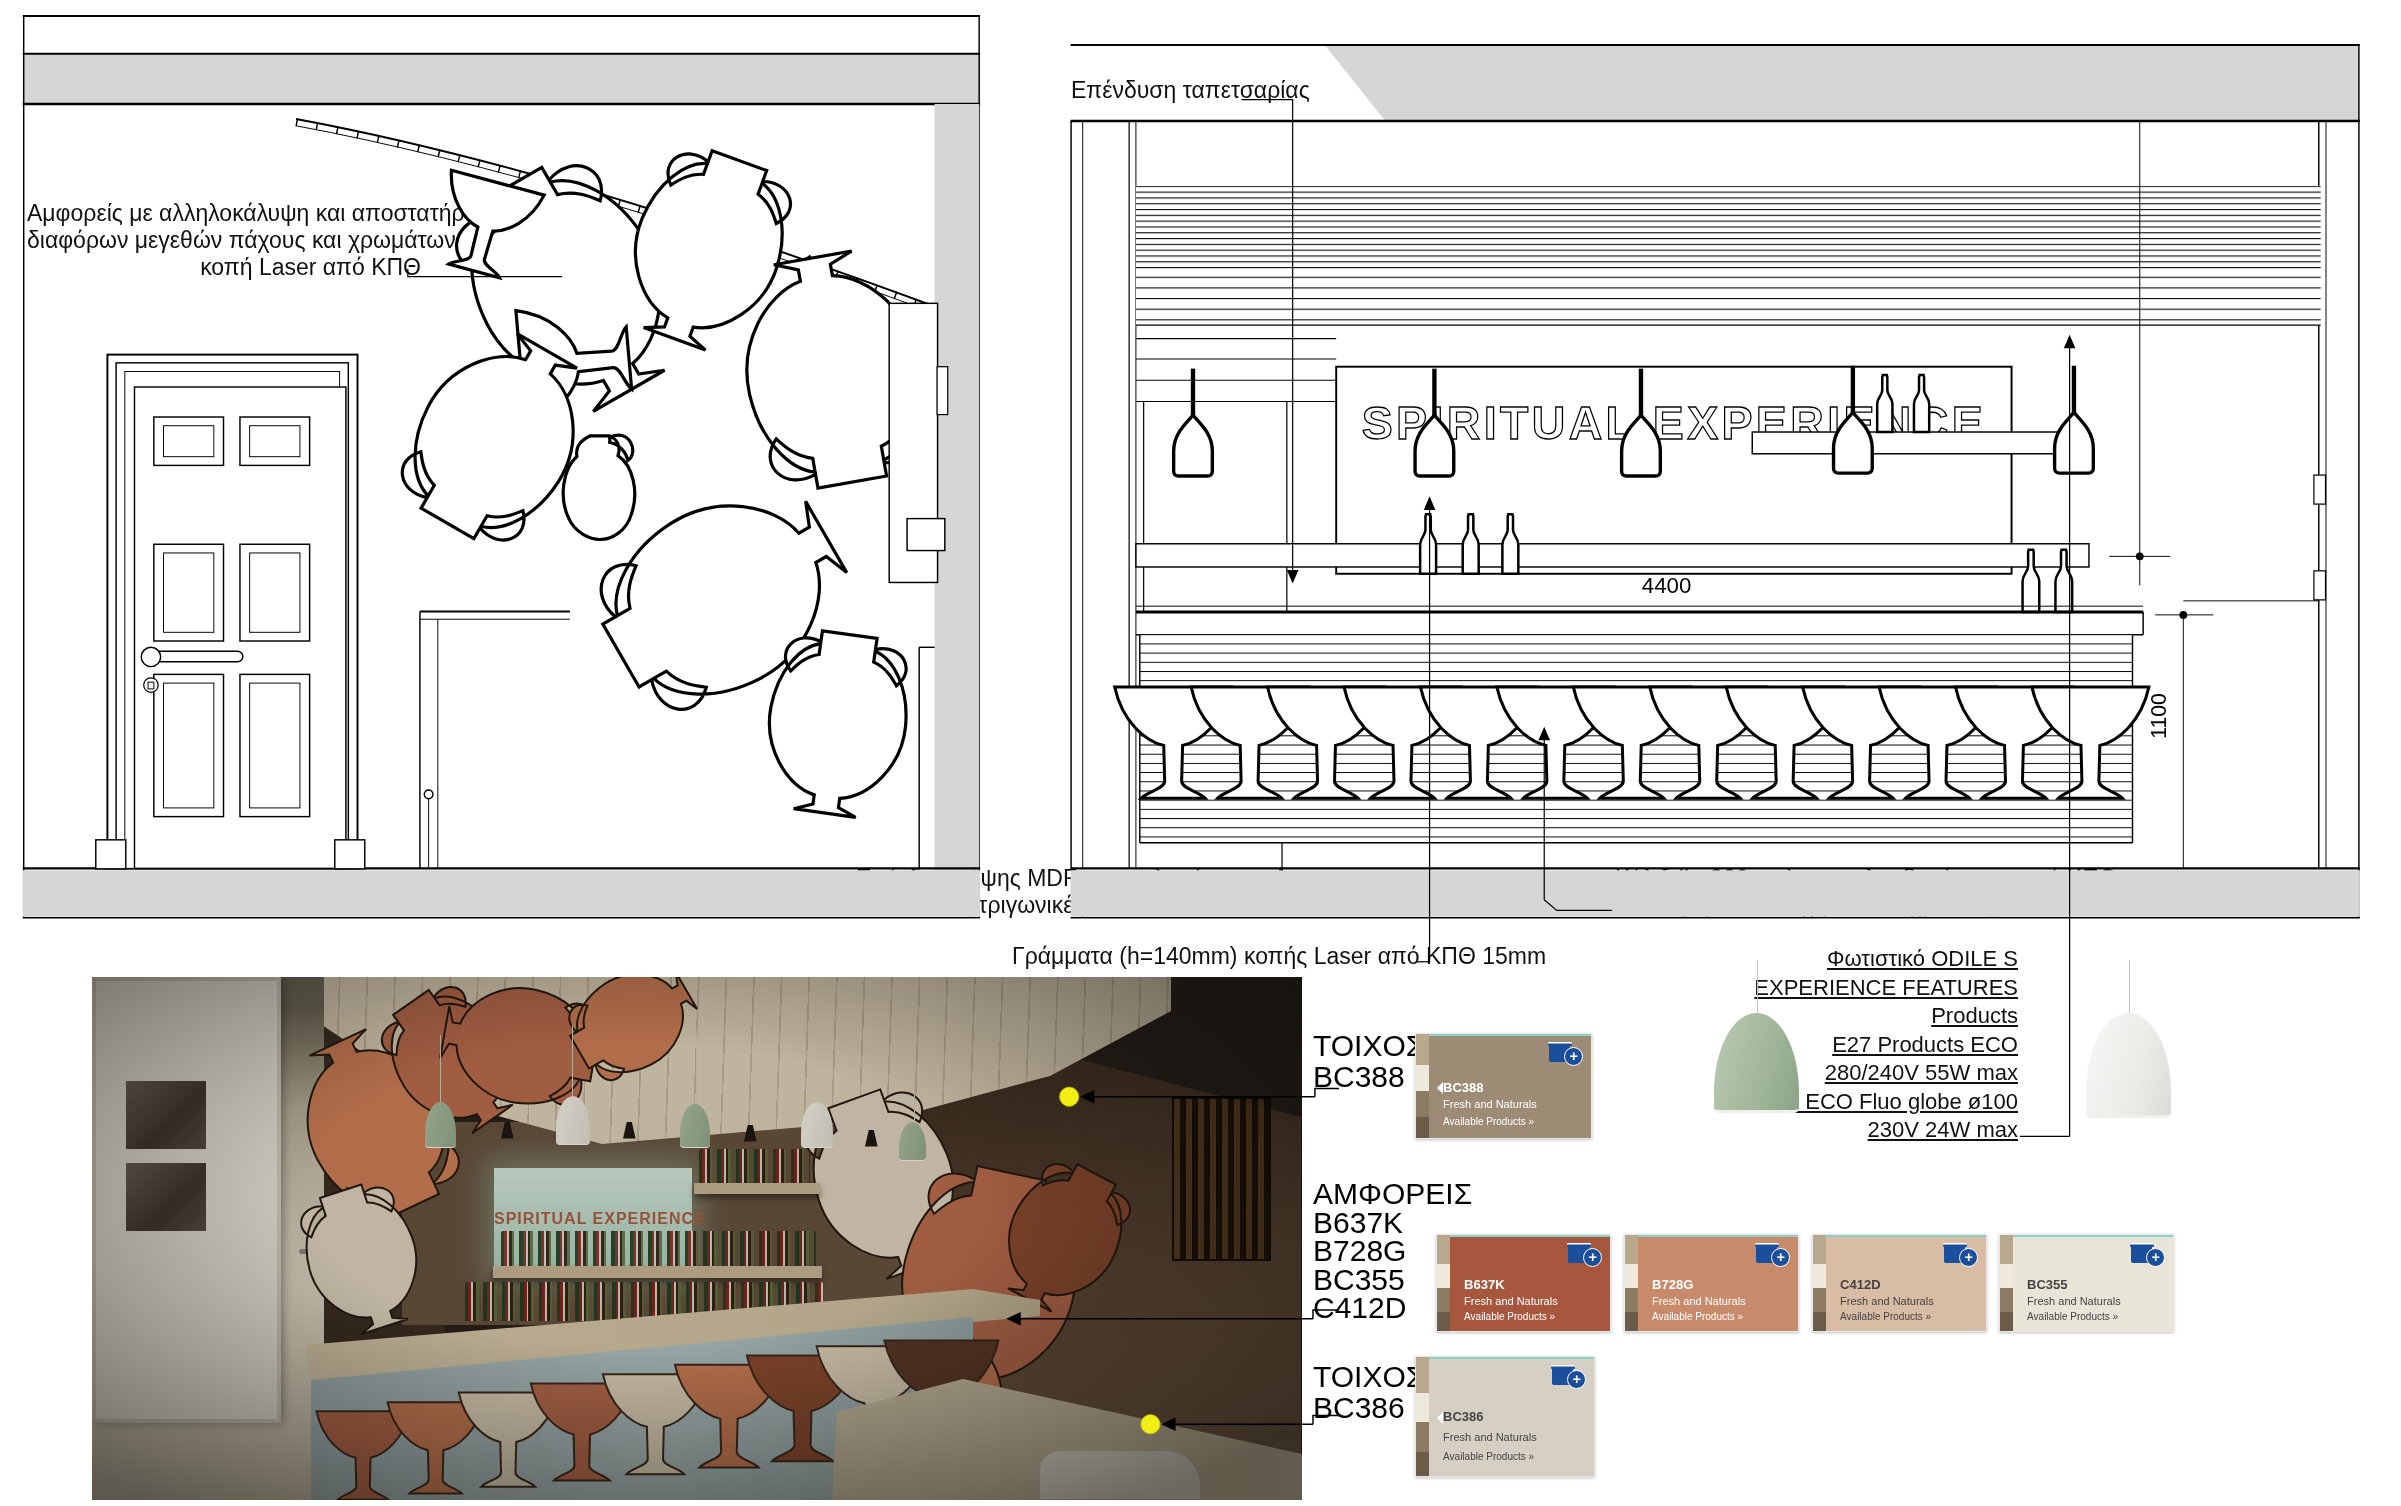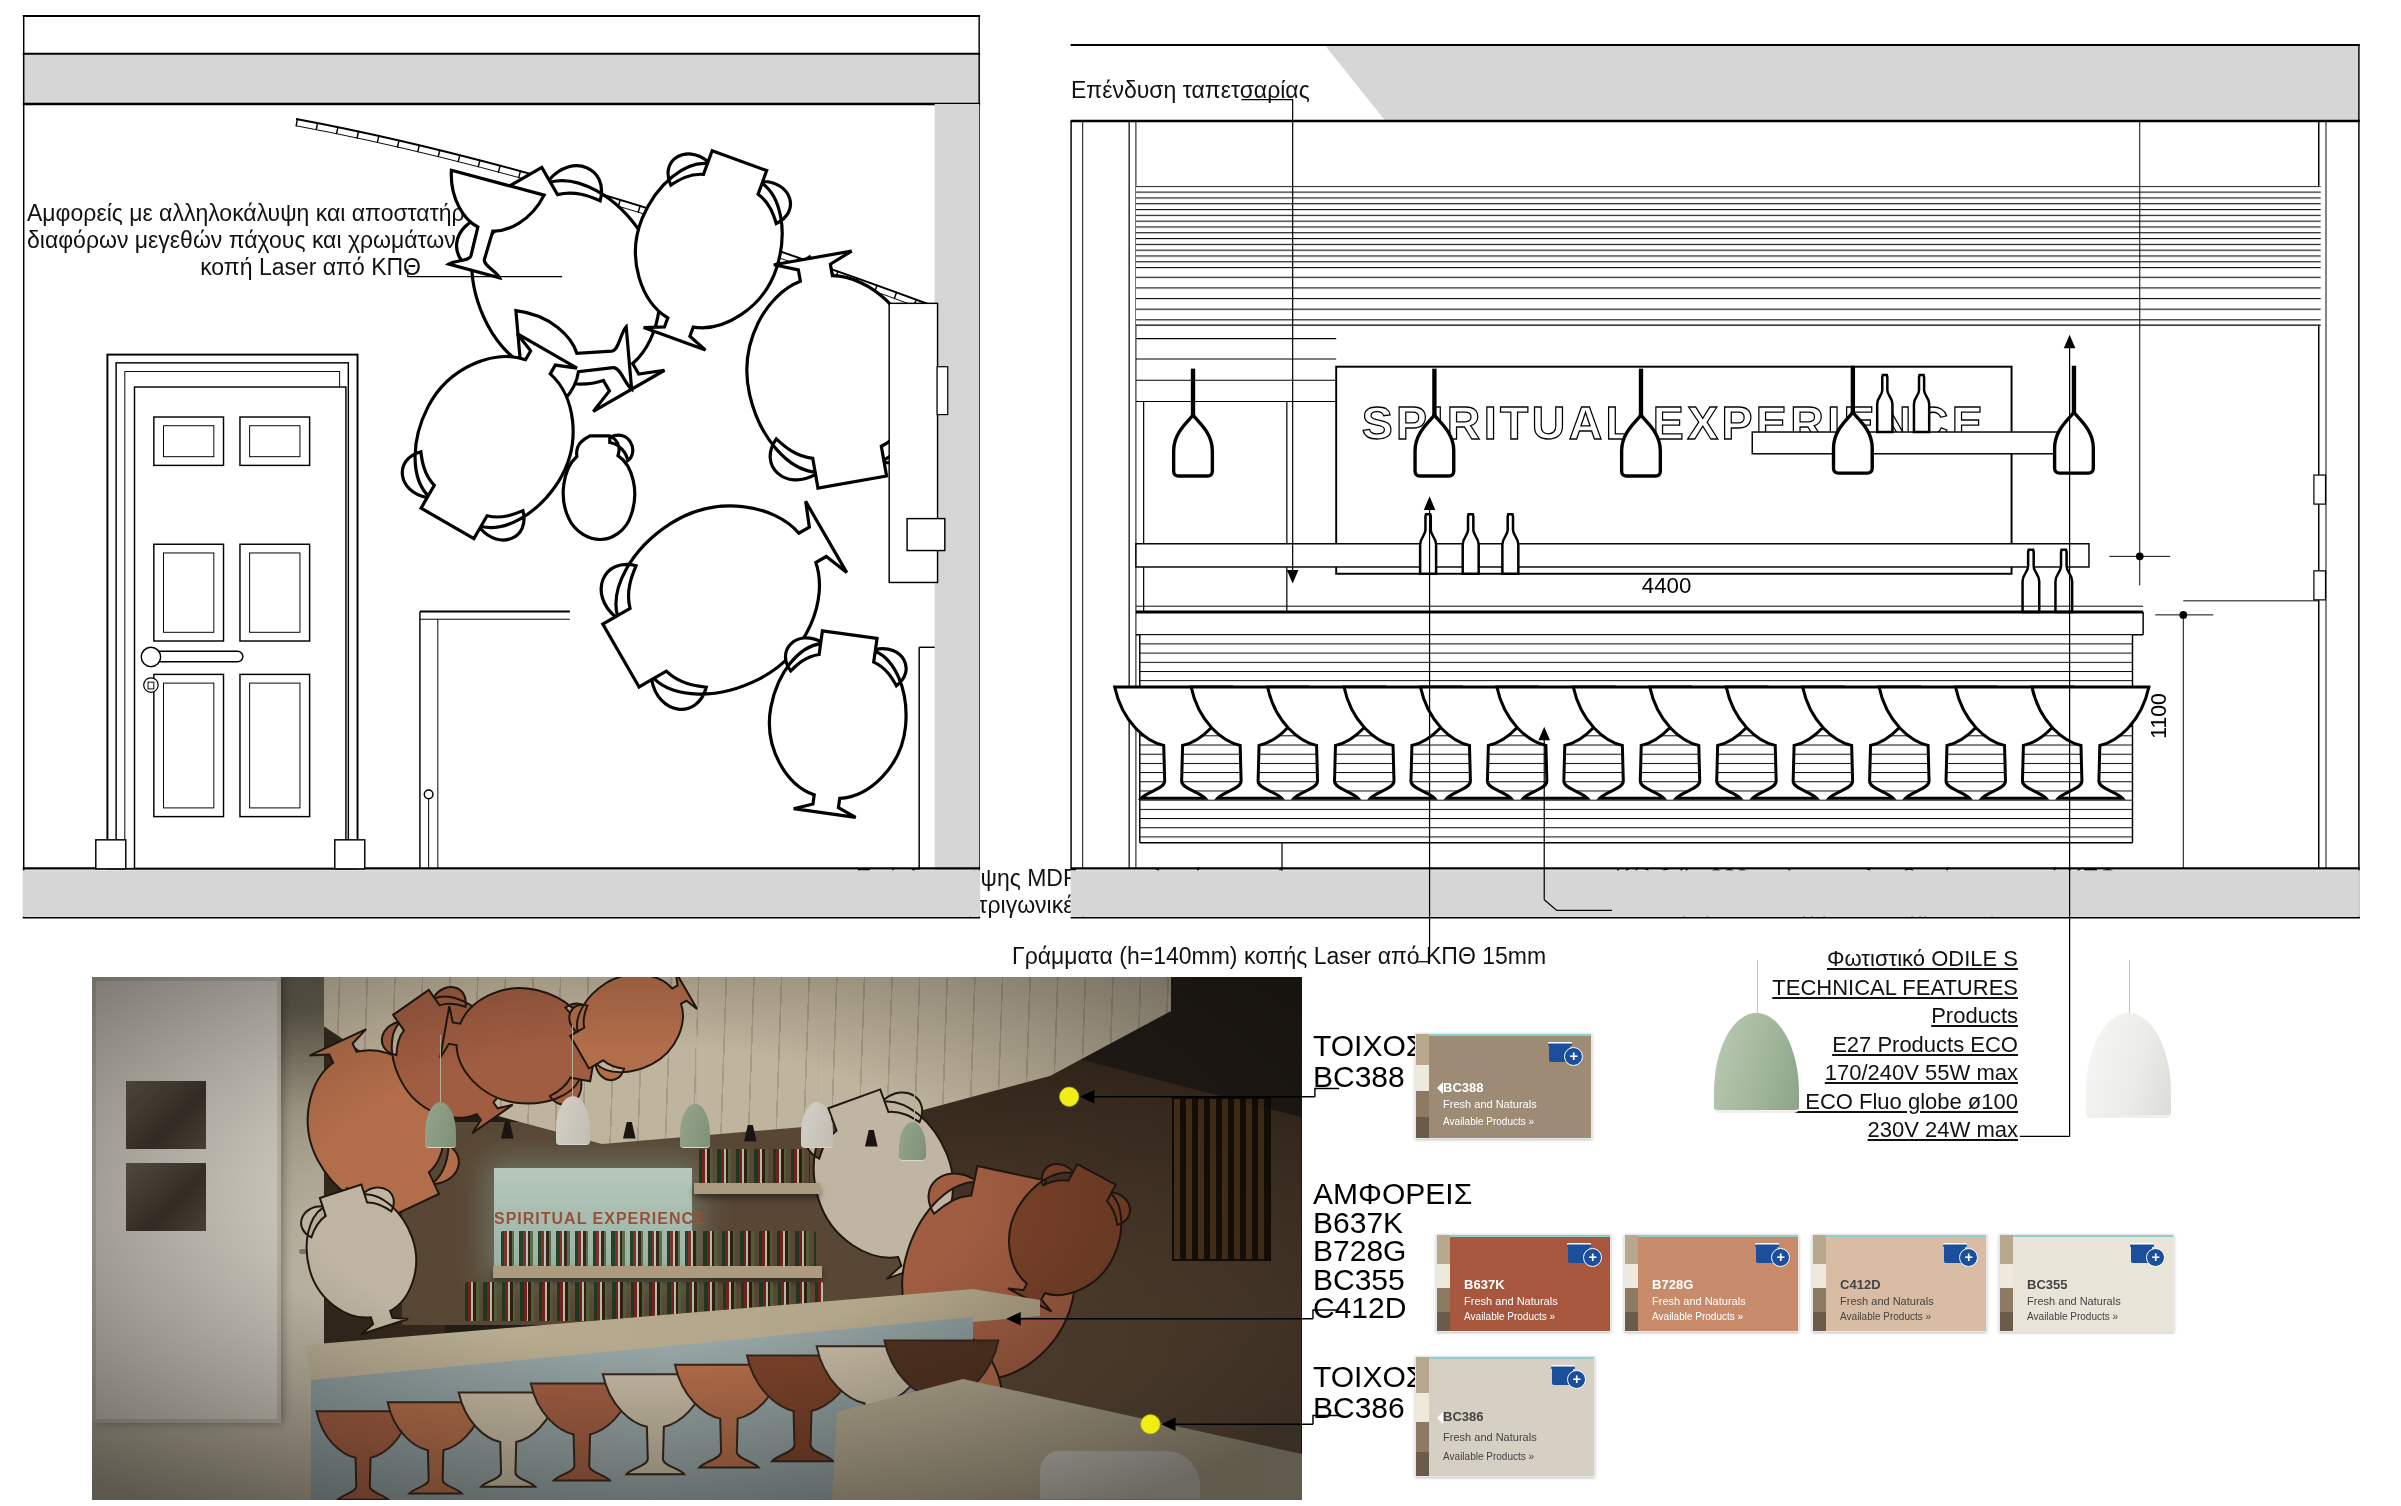--- a/index.html
+++ b/index.html
@@ -183,24 +183,24 @@
     <div>Επένδυση όψης MDF με καπλαμά καραγάτσι</div>
     <div>και σκοτίες τριγωνικές 5/3mm ανά 20mm</div>
   </div>
   <div id="note-kylix" class="note htext">
     <div>Κύλιξ (h=320mm) επαναλαμβανόμενος από ΚΠΘ</div>
     <div>σε διαφορετικά πάχη και αποχρώσεις</div>
   </div>
   <div id="note-letters" class="note htext">Γράμματα (h=140mm)  κοπής Laser από ΚΠΘ 15mm</div>
   <div id="lamp-specs" class="note htext">
     <div>Φωτιστικό ODILE S</div>
-    <div>TECHNICAL FEATURES</div>
+    <div>EXPERIENCE FEATURES</div>
     <div>Products</div>
     <div>E27 Products ECO</div>
-    <div>170/240V 55W max</div>
+    <div>280/240V 55W max</div>
     <div>E27 ECO Fluo globe ø100</div>
     <div>230V 24W max</div>
   </div>
 
   <div id="label-wall1" class="biglabel htext">
     <div>ΤΟΙΧΟΣ</div>
     <div>BC388</div>
   </div>
   <div id="label-amphoras" class="biglabel htext">
     <div>ΑΜΦΟΡΕΙΣ</div>

